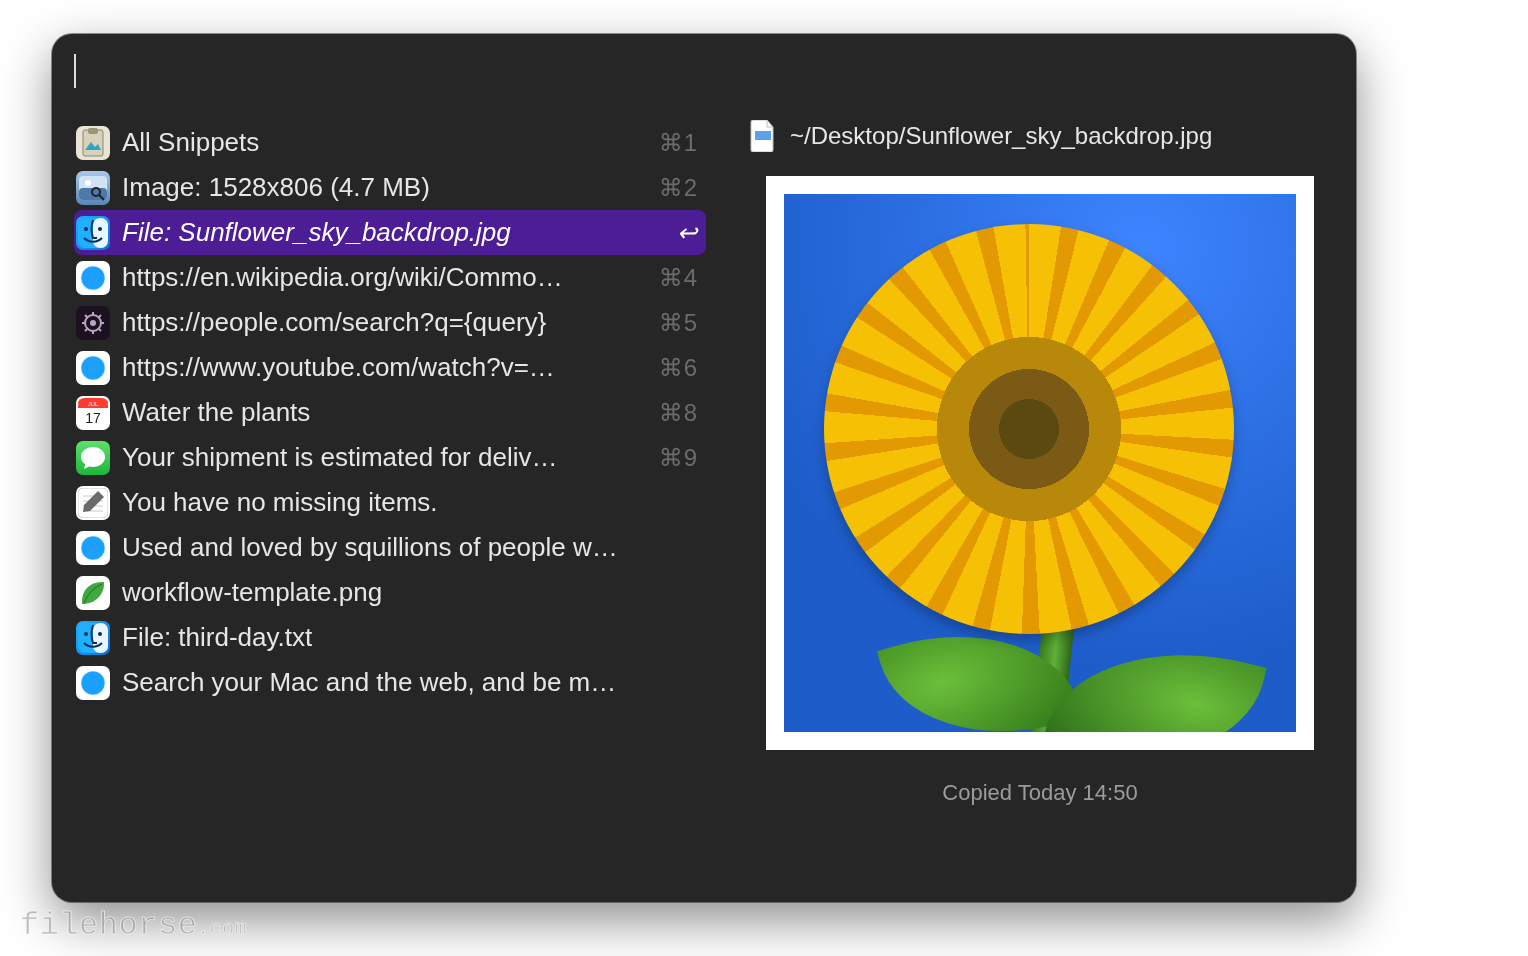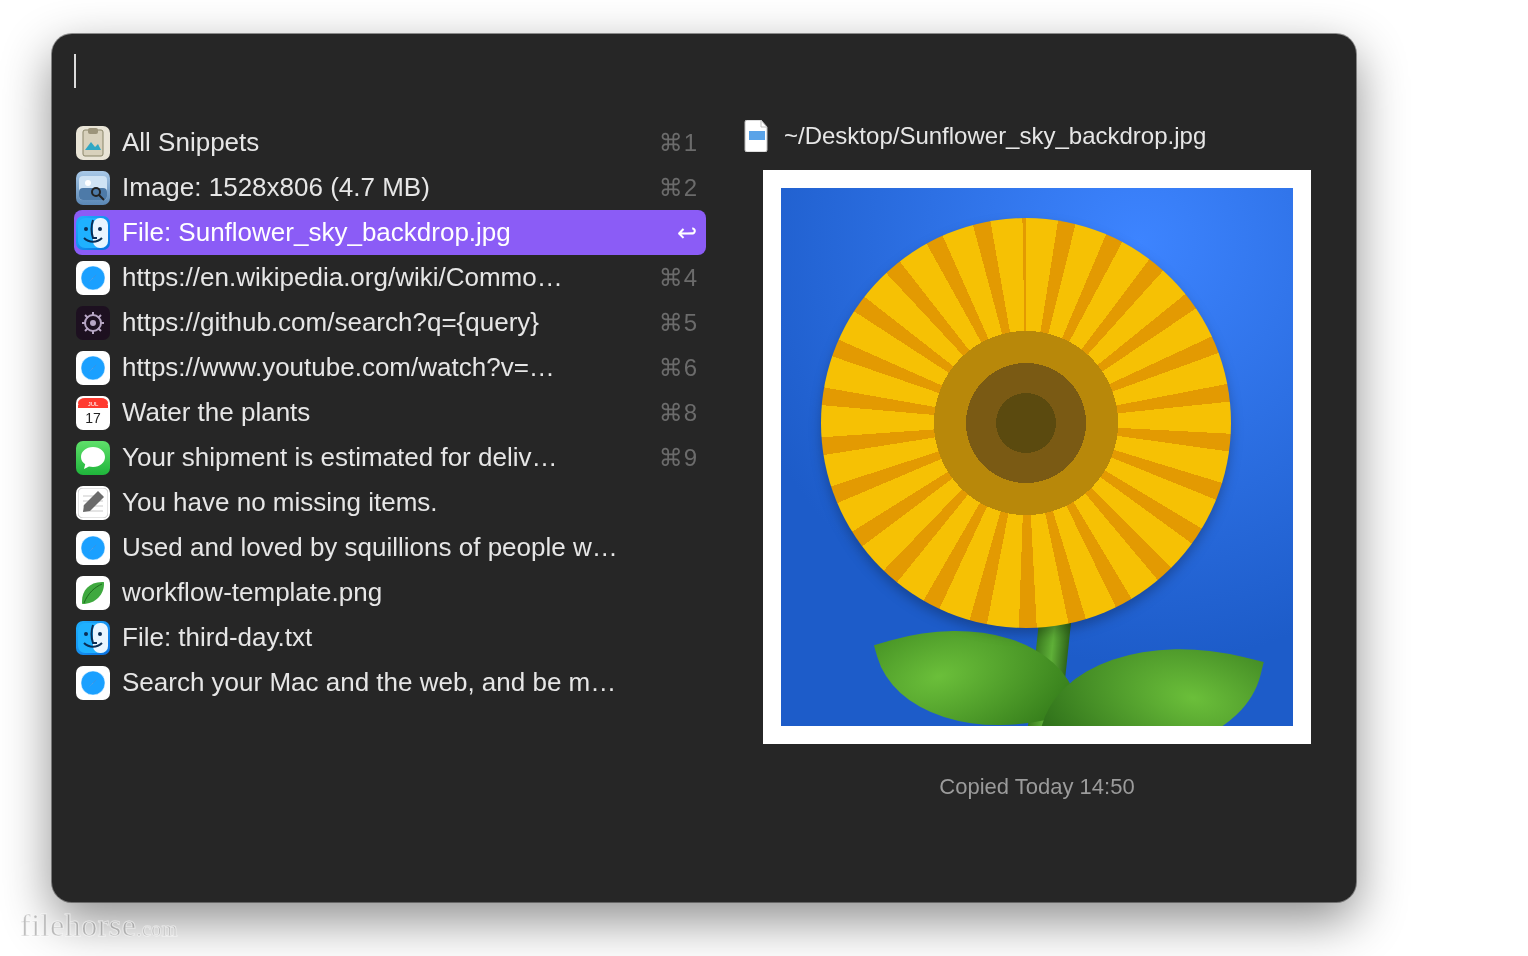--- a/index.html
+++ b/index.html
@@ -38,21 +38,21 @@
     color: #fff;
   }
   .search-caret {
     width: 2px;
     height: 34px;
     background: #dcdcdc;
   }
   .body-row {
     flex: 1;
     display: flex;
-    gap: 12px;
+    gap: 18px;
     padding: 26px 22px 4px 22px;
     min-height: 0;
   }
   .list-col {
     width: 632px;
     display: flex;
     flex-direction: column;
   }
   .list {
     display: flex;
@@ -62,22 +62,23 @@
     display: flex;
     align-items: center;
     height: 45px;
     padding: 0 8px 0 2px;
     border-radius: 8px;
     color: #e6e6e6;
     cursor: default;
     gap: 12px;
   }
   .item.selected {
-    background: #8b5cf6;
+    background: #4c1d95;
     color: #fff;
+    font-style: italic;
   }
   .item .label {
     flex: 1;
     font-size: 26px;
     white-space: nowrap;
     overflow: hidden;
     text-overflow: ellipsis;
     font-weight: 400;
   }
   .item .short {
@@ -109,21 +110,21 @@
     flex-direction: column;
     align-items: center;
     padding-left: 22px;
   }
   .preview-path-row {
     display: flex;
     align-items: center;
     gap: 14px;
     width: 100%;
     padding-left: 4px;
-    margin-bottom: 18px;
+    margin-bottom: 24px;
     color: #e6e6e6;
   }
   .path-icon {
     width: 26px;
     height: 32px;
     flex-shrink: 0;
   }
   .preview-path {
     font-size: 24px;
   }
@@ -183,21 +184,21 @@
   .preview-status {
     margin-top: 30px;
     color: #9b9b9b;
     font-size: 22px;
   }
 
   .watermark {
     position: absolute;
     left: 20px;
     bottom: 12px;
-    font-family: Liberation Serif, serif;
+    font-family: Liberation Mono, monospace;
     font-size: 32px;
     color: rgba(140,140,140,0.55);
     letter-spacing: 0.5px;
     -webkit-text-stroke: 1px rgba(255,255,255,0.6);
   }
   .watermark .com { font-size: 20px; }
 
   
   .bg-clipboard { background:#e9e4d6; }
   .bg-preview   { background:linear-gradient(#a9c9e8,#5a87b5); }
@@ -289,21 +290,21 @@
                   <line x1="2" y1="13" x2="6" y2="13"></line>
                   <line x1="20" y1="13" x2="24" y2="13"></line>
                   <line x1="5" y1="5" x2="8" y2="8"></line>
                   <line x1="18" y1="18" x2="21" y2="21"></line>
                   <line x1="21" y1="5" x2="18" y2="8"></line>
                   <line x1="8" y1="18" x2="5" y2="21"></line>
                 </g>
                 <circle cx="13" cy="13" r="3" fill="#b7a6c4"></circle>
               </svg>
             </span>
-            <span class="label">https://github.com/search?q={query}</span>
+            <span class="label">https://people.com/search?q={query}</span>
             <span class="short">⌘5</span>
           </div>
           <div class="item">
             <span class="icon bg-safari">
               <svg width="30" height="30" viewBox="0 0 30 30">
                 <rect width="30" height="30" rx="7" fill="#fff"></rect>
                 <circle cx="15" cy="15" r="12" fill="#1aa0ff"></circle>
                 <circle cx="15" cy="15" r="12" fill="none" stroke="#fff" stroke-width="0.5"></circle>
                 <polygon points="15,15 22,8 15,15" fill="#ff3b30"></polygon>
                 <polygon points="15,15 8,22 15,15" fill="#fff"></polygon>

